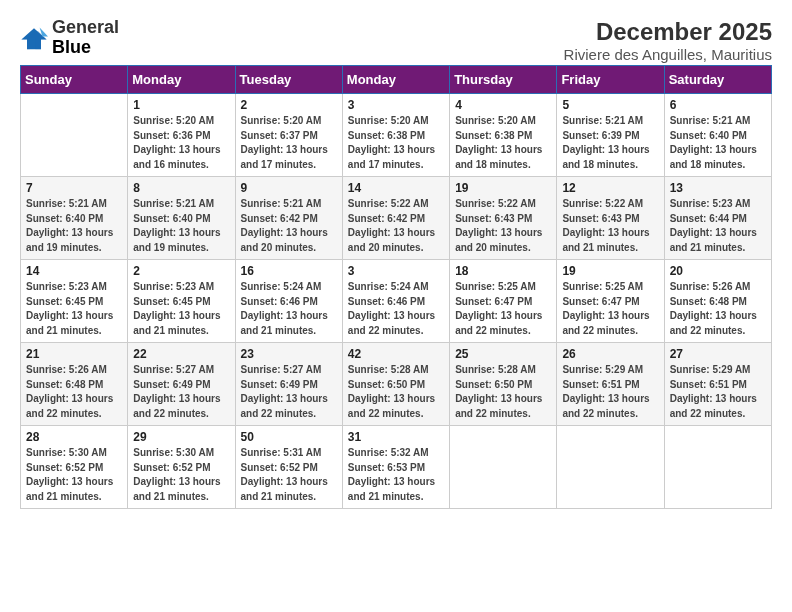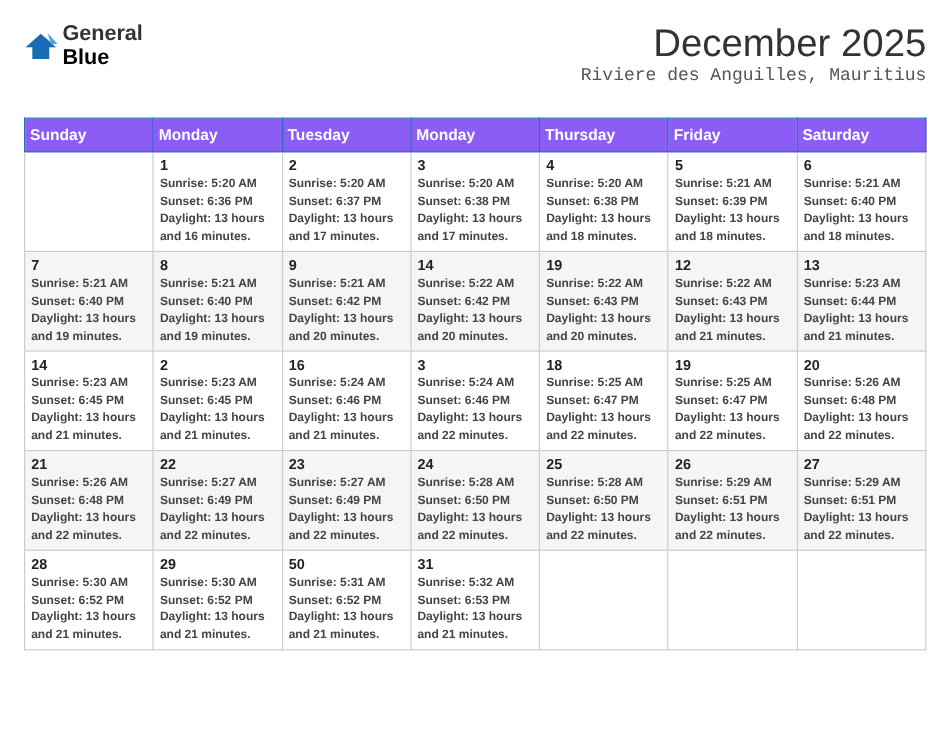--- a/index.html
+++ b/index.html
@@ -13,21 +13,21 @@
     .page {
       width: 792px;
       min-height: 612px;
       padding: 18px 20px 10px 20px;
       background: #fff;
     }
     .header {
       display: flex;
       justify-content: space-between;
       align-items: flex-start;
-      margin-bottom: 26px;
+      margin-bottom: 2px;
     }
     .logo {
       display: flex;
       align-items: center;
     }
     .logo-text {
       display: flex;
       flex-direction: column;
       line-height: 1.1;
     }
@@ -43,36 +43,35 @@
     }
     .logo-icon {
       width: 28px;
       height: 28px;
       margin-right: 4px;
     }
     .title-block {
       text-align: right;
     }
     .month-title {
-      font-size: 32px;
-      font-weight: normal;
+      font-size: 24px;
+      font-weight: bold;
       color: #333;
     }
     .subtitle {
       font-size: 15px;
       color: #555;
-      font-family: Liberation Mono, monospace;
     }
     .calendar {
       width: 100%;
       border-collapse: collapse;
       font-size: 10.5px;
     }
     .calendar th {
-      background: #8b5cf6;
+      background: #701a75;
       color: #fff;
       padding: 6px 4px;
       text-align: left;
       font-size: 13px;
       font-weight: bold;
       border: 1px solid #2a6db5;
     }
     .calendar td {
       border: 1px solid #ccc;
       padding: 4px 5px;
@@ -231,21 +230,21 @@
           </td>
           <td>
             <span class="day-num">22</span>
             <div class="day-info">Sunrise: 5:27 AM<br>Sunset: 6:49 PM<br>Daylight: 13 hours<br>and 22 minutes.</div>
           </td>
           <td>
             <span class="day-num">23</span>
             <div class="day-info">Sunrise: 5:27 AM<br>Sunset: 6:49 PM<br>Daylight: 13 hours<br>and 22 minutes.</div>
           </td>
           <td>
-            <span class="day-num">24</span>
+            <span class="day-num">42</span>
             <div class="day-info">Sunrise: 5:28 AM<br>Sunset: 6:50 PM<br>Daylight: 13 hours<br>and 22 minutes.</div>
           </td>
           <td>
             <span class="day-num">25</span>
             <div class="day-info">Sunrise: 5:28 AM<br>Sunset: 6:50 PM<br>Daylight: 13 hours<br>and 22 minutes.</div>
           </td>
           <td>
             <span class="day-num">26</span>
             <div class="day-info">Sunrise: 5:29 AM<br>Sunset: 6:51 PM<br>Daylight: 13 hours<br>and 22 minutes.</div>
           </td>

